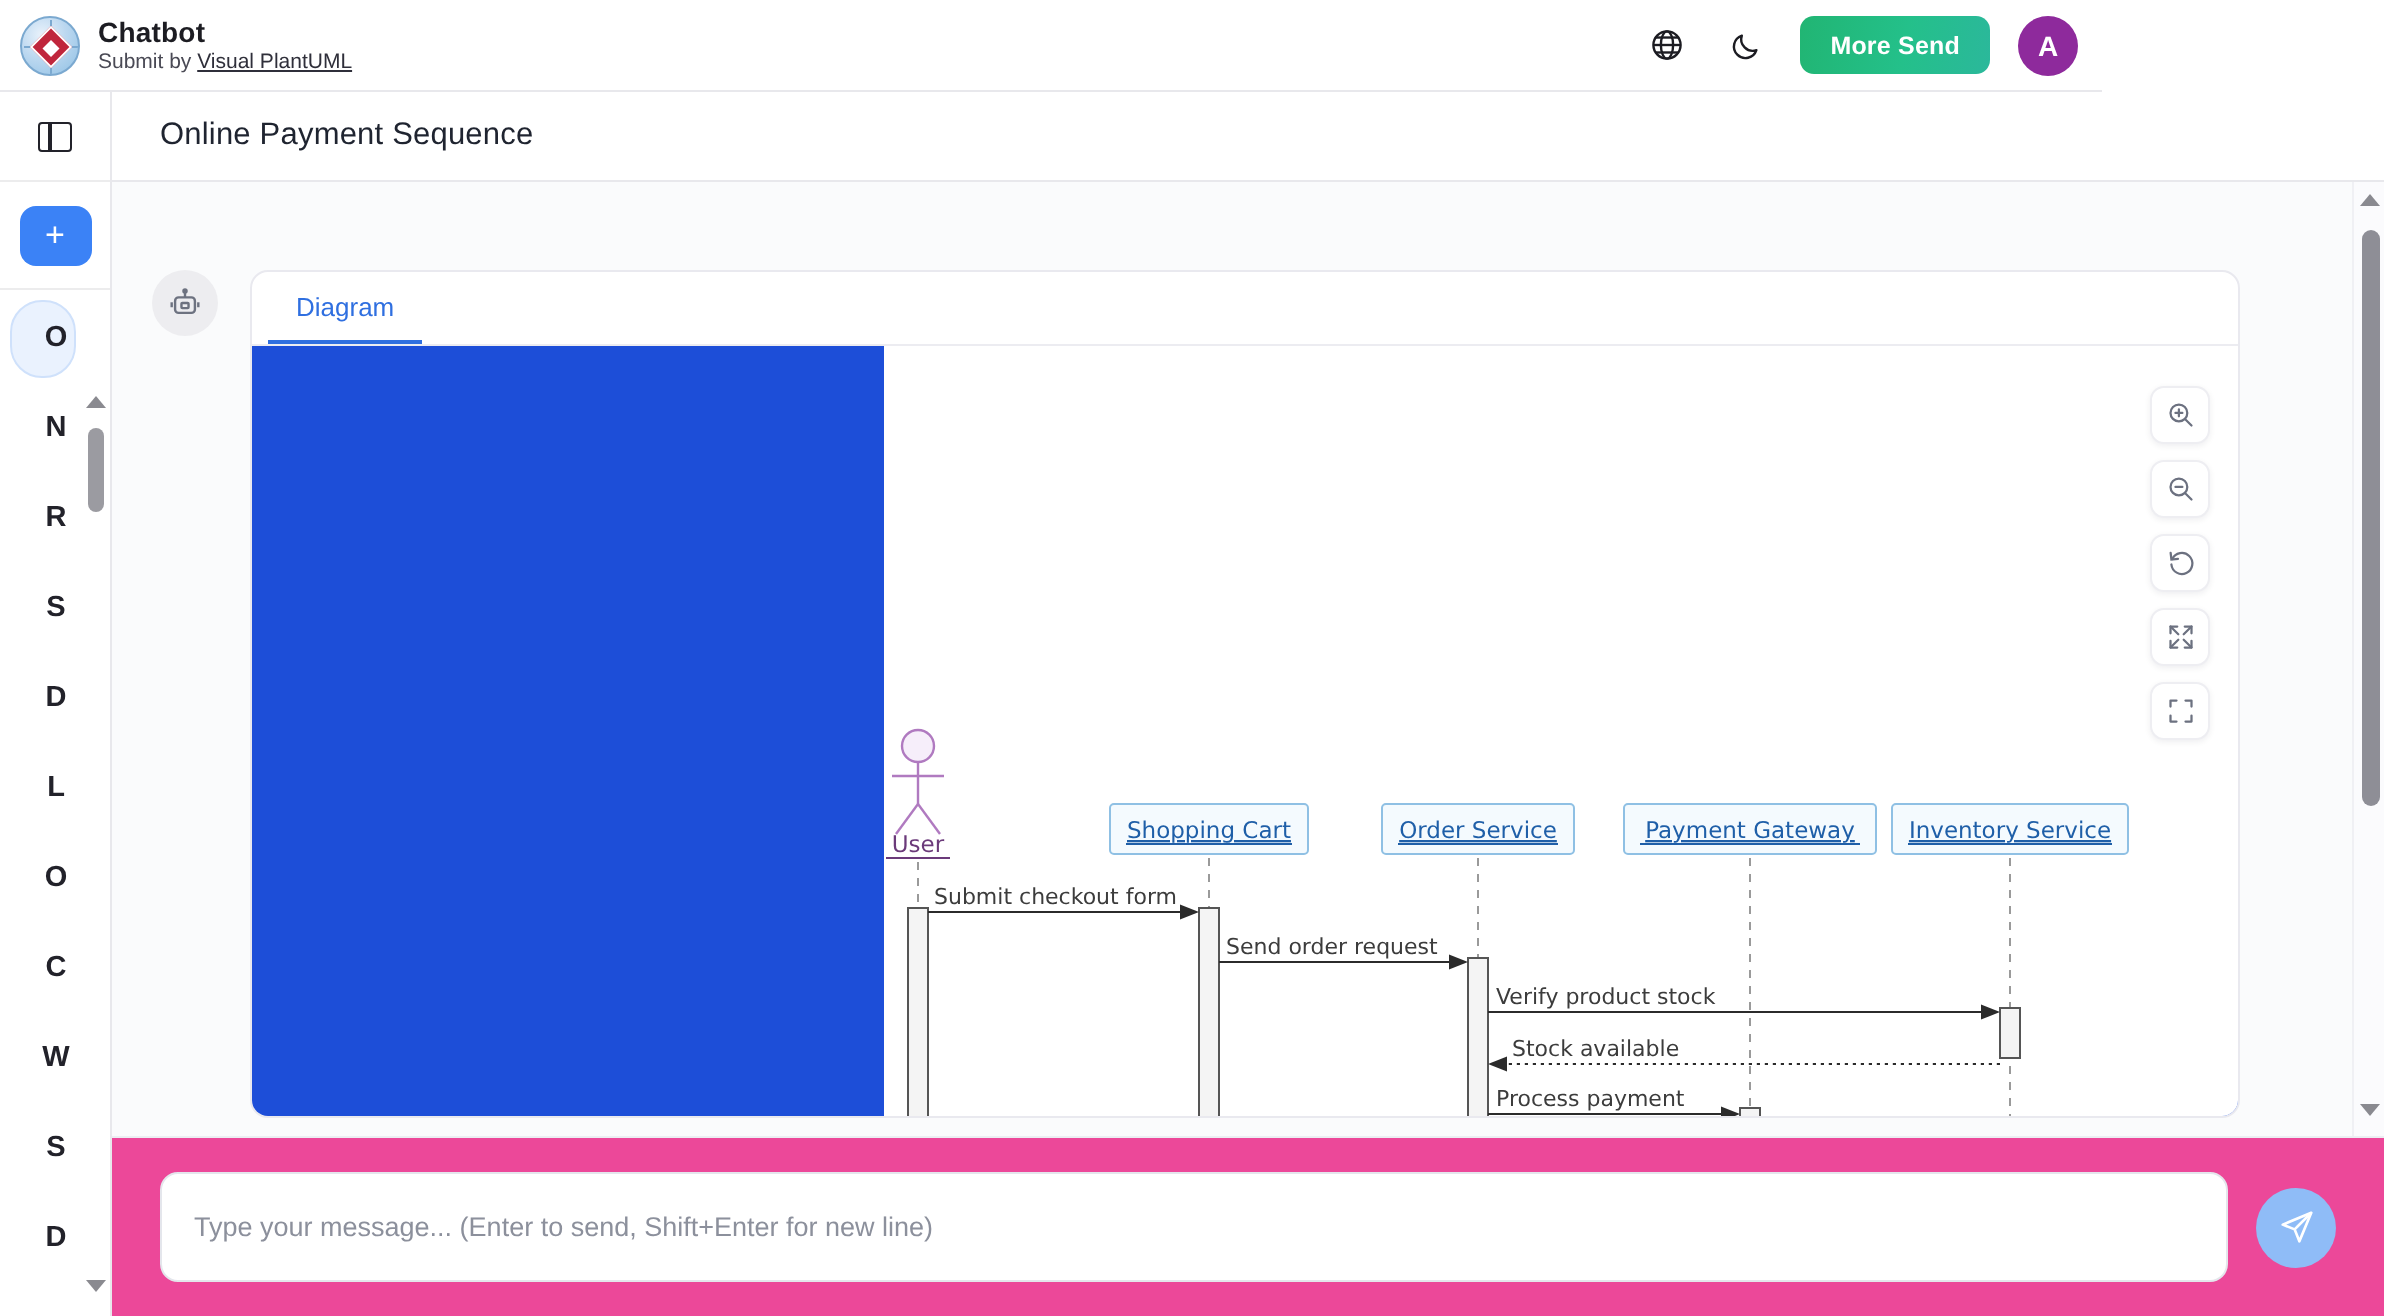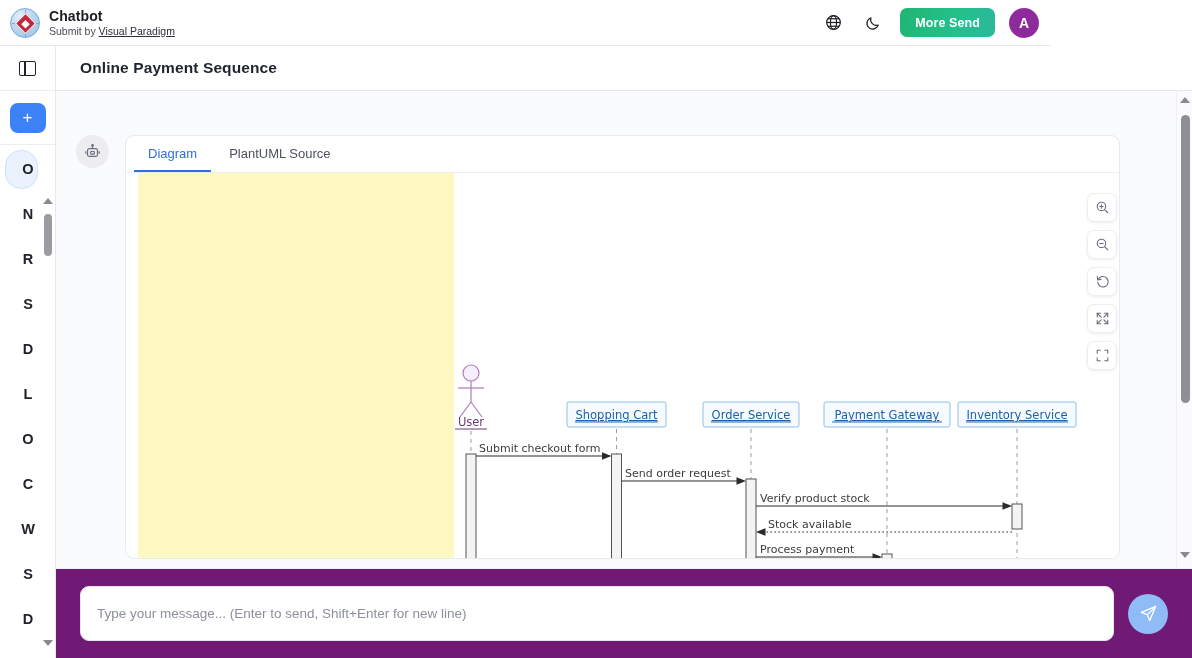--- a/index.html
+++ b/index.html
@@ -119,21 +119,21 @@
     position: absolute; left: 1px; top: 68px; width: 8px; height: 42px;
     background: #9b9ba1; border-radius: 4px;
   }
 
   
   .titlebar {
     position: absolute; left: 56px; top: 46px; width: 1136px; height: 45px;
     background: #ffffff; border-bottom: 1px solid #e8e8ec;
     display: flex; align-items: center;
   }
-  .page-title { font-size: 15.5px; font-weight: 700; color: #1f2430; padding-left: 24px; letter-spacing: .1px; }
+  .page-title { font-size: 15.5px; font-weight: 400; color: #1f2430; padding-left: 24px; letter-spacing: .1px; }
 
   
   .main {
     position: absolute; left: 56px; top: 91px; width: 1136px; height: 477px;
     background: #fafbfc;
     overflow: hidden;
   }
   .msg-row { position: absolute; left: 20px; top: 44px; display: flex; gap: 16px; }
   .bot-avatar {
     width: 33px; height: 33px; border-radius: 50%; background: #ededf0;
@@ -149,22 +149,22 @@
     display: flex; align-items: flex-end; padding-left: 8px; gap: 4px;
   }
   .tab {
     height: 36px; padding: 0 14px; display: flex; align-items: center;
     font-size: 13px; color: #4d5160; cursor: pointer;
     border-bottom: 2px solid transparent;
   }
   .tab.active { color: #2f6fe0; border-bottom-color: #2f6fe0; font-weight: 400; }
 
   .canvas-wrap {
-    position: absolute; left: 12px; top: 37px; width: 995px; height: 387px;
-    background: #fef9c3; overflow: hidden;
+    position: absolute; left: 0; top: 37px; width: 995px; height: 387px;
+    background: #1d4ed8; overflow: hidden;
   }
   .diagram-white {
     position: absolute; left: 316px; top: 0; width: 679px; height: 387px;
     background: #ffffff;
   }
   .svgpos { position: absolute; left: 0; top: 0; }
 
   
   .tools { position: absolute; right: 16px; top: 20px; display: flex; flex-direction: column; gap: 8px; z-index: 5; }
   .tool-btn {
@@ -183,21 +183,21 @@
   .os-up { top: 6px; }
   .os-dn { bottom: 6px; }
   .os-thumb {
     position: absolute; left: 3.5px; top: 24px; width: 9px; height: 288px;
     background: #8e8e96; border-radius: 5px;
   }
 
   
   .composer {
     position: absolute; left: 56px; top: 568px; width: 1136px; height: 90px;
-    background: #701a75; border-top: 1px solid #eceef2;
+    background: #ec4899; border-top: 1px solid #eceef2;
     display: flex; align-items: center; gap: 14px; padding: 0 24px 0 24px;
   }
   .msg-input {
     flex: 1; height: 55px; border: 1px solid #e4e6ec; border-radius: 9px;
     padding: 0 16px; font-size: 13.5px; color: #2b2f3a;
     font-family: "Liberation Sans", sans-serif; background: #fff; outline: none;
   }
   .msg-input::placeholder { color: #8c909c; }
   .send-btn {
     width: 40px; height: 40px; border-radius: 50%; background: #8fbcf7; border: none;
@@ -215,21 +215,21 @@
 </head>
 <body>
 
 <div class="topbar">
   <div class="brand">
     <div class="logo-globe">
       <div class="logo-diamond"></div>
     </div>
     <div class="brand-texts">
       <div class="brand-title">Chatbot</div>
-      <div class="brand-sub"><span>Submit by </span><span class="brand-link">Visual Paradigm</span></div>
+      <div class="brand-sub"><span>Submit by </span><span class="brand-link">Visual PlantUML</span></div>
     </div>
   </div>
   <div class="top-actions">
     <div class="icon-btn">
       <svg width="17" height="17" viewBox="0 0 20 20" fill="none" stroke="#1c1c22" stroke-width="1.4">
         <circle cx="10" cy="10" r="8"></circle>
           <ellipse cx="10" cy="10" rx="3.6" ry="8"></ellipse>
         <line x1="2" y1="10" x2="18" y2="10"></line>
           <line x1="3.2" y1="5.6" x2="16.8" y2="5.6"></line>
           <line x1="3.2" y1="14.4" x2="16.8" y2="14.4"></line>
@@ -311,21 +311,20 @@
           <circle cx="12" cy="3.5" r="1.1" fill="#6d7280"></circle>
         <rect x="9.5" y="12" width="5" height="3.6" rx="0.6"></rect>
         <line x1="2.6" y1="11.5" x2="2.6" y2="15"></line>
           <line x1="21.4" y1="11.5" x2="21.4" y2="15"></line>
       </svg>
     </div>
 
     <div class="card">
       <div class="tabs" id="tabs">
           <div class="tab active">Diagram</div>
-          <div class="tab">PlantUML Source</div>
         </div>
 
       <div class="canvas-wrap">
         <div class="diagram-white"></div>
 
         <svg class="svgpos" width="995" height="387">
 
           <g stroke="#b07ac0" fill="none" stroke-width="1.2">
             <circle cx="333" cy="200" r="8" fill="#f6eefa"></circle>
             <line x1="333" y1="208" x2="333" y2="229"></line>

